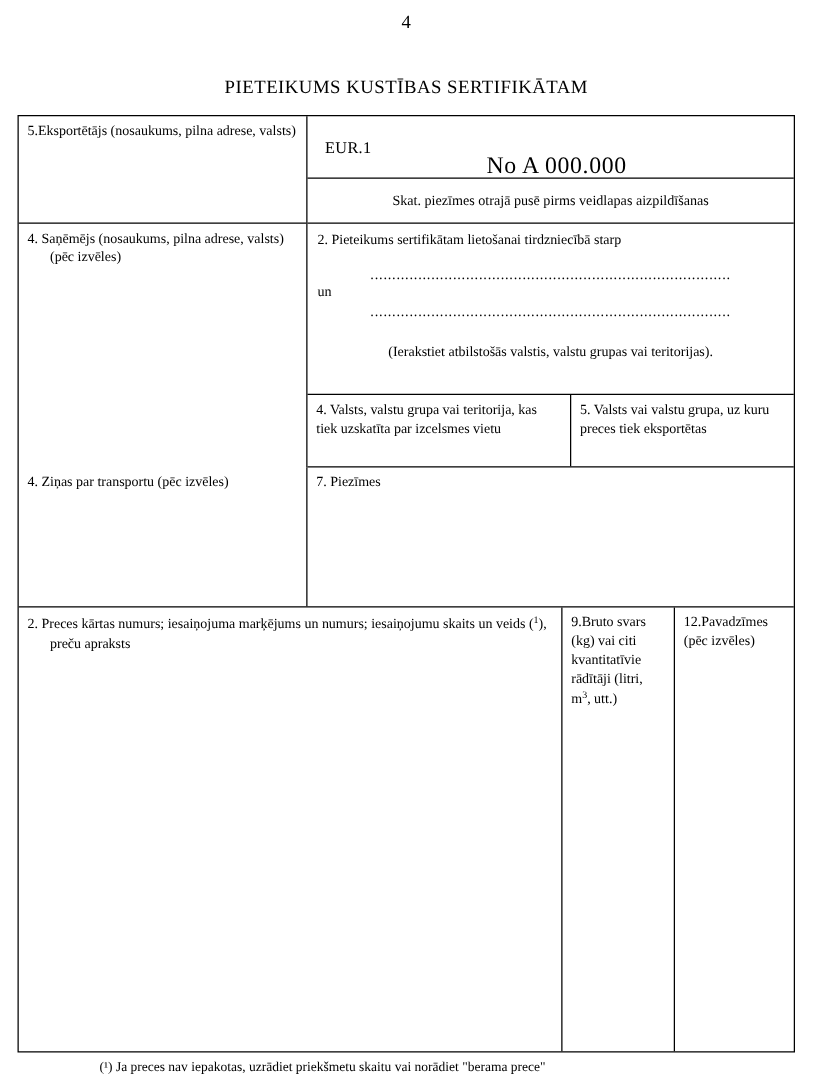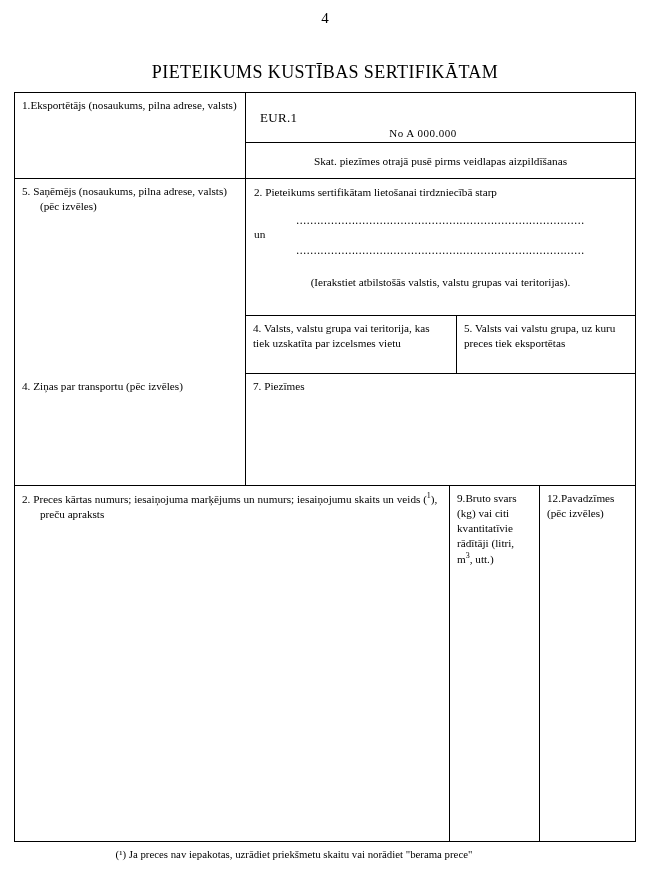--- a/index.html
+++ b/index.html
@@ -28,21 +28,21 @@
     width: 650px;
     text-align: center;
     font-size: 15px;
   }
   .doc-title {
     position: absolute;
     top: 62px;
     left: 0;
     width: 650px;
     text-align: center;
-    font-size: 18px;
+    font-size: 15px;
     letter-spacing: 0.4px;
   }
 
   .form {
     position: absolute;
     left: 14px;
     top: 92px;
     width: 622px;
     height: 750px;
     border: 1.6px solid #000;
@@ -97,21 +97,21 @@
     border-bottom: 1.6px solid #000;
     padding: 0 0 0 14px;
   }
   .eur-label {
     font-size: 13px;
     font-weight: normal;
     letter-spacing: 0.3px;
   }
   .eur-no {
     margin-left: 92px;
-    font-size: 11px;
+    font-size: 19px;
     letter-spacing: 0.5px;
     margin-top: 31px;
   }
   .skat-row {
     height: 36px;
     display: flex;
     align-items: center;
     justify-content: center;
     box-sizing: border-box;
     border-bottom: 1.6px solid #000;
@@ -194,42 +194,41 @@
     box-sizing: border-box;
   }
   .sup { font-size: 8px; vertical-align: super; }
   .sub-note {
     position: absolute;
     left: 0;
     top: 848px;
     width: 516px;
     text-align: center;
     font-size: 10.8px;
-    padding-left: 36px;
   }
 </style>
 </head>
 <body>
 
 <div class="page">
 
   <div class="page-number">4</div>
   <div class="doc-title">PIETEIKUMS KUSTĪBAS SERTIFIKĀTAM</div>
 
   <div class="form">
 
     <div class="top-row">
 
       <div class="col-left">
         <div class="cell b-bottom" id="box1">
-          <div class="label">1.Eksportētājs (nosaukums, pilna adrese, valsts)</div>
+          <div class="label">5.Eksportētājs (nosaukums, pilna adrese, valsts)</div>
           <div class="value"></div>
         </div>
         <div class="cell" id="box3">
-          <div class="label">5. Saņēmējs (nosaukums, pilna adrese, valsts)</div>
+          <div class="label">4. Saņēmējs (nosaukums, pilna adrese, valsts)</div>
           <div class="label indent">(pēc izvēles)</div>
           <div class="value"></div>
         </div>
       </div>
 
       <div class="col-right">
 
         <div class="eur-row">
           <span class="eur-label">EUR.1</span>
           <span class="eur-no">No A  000.000</span>

